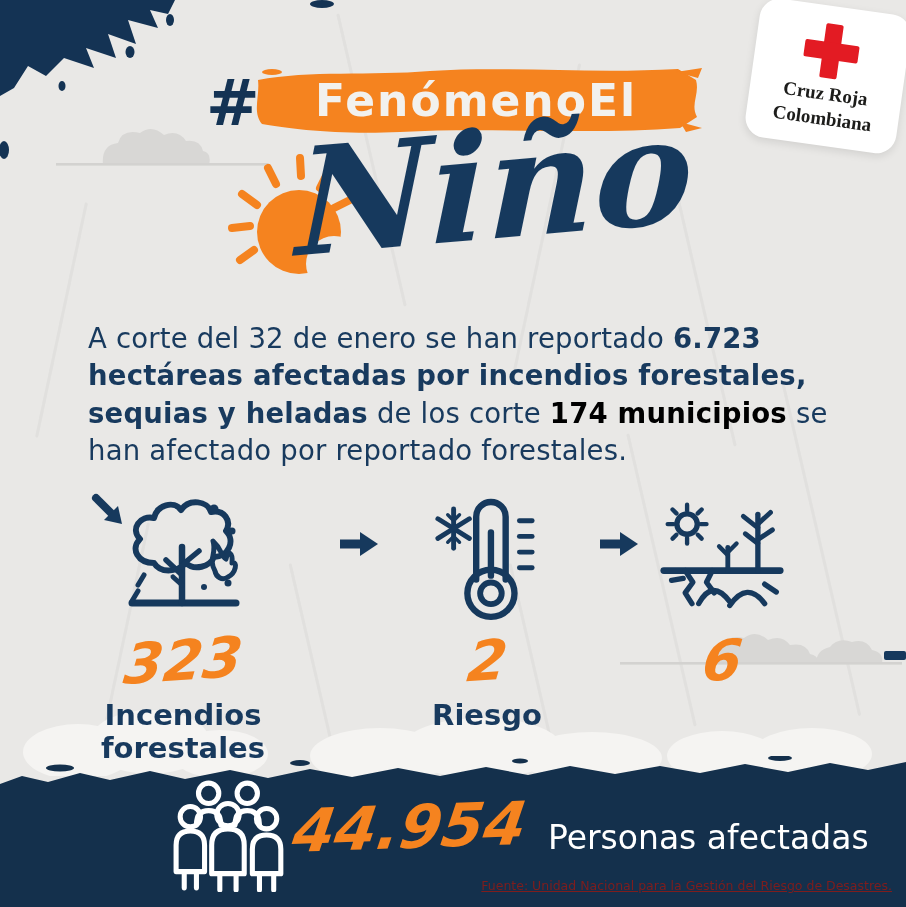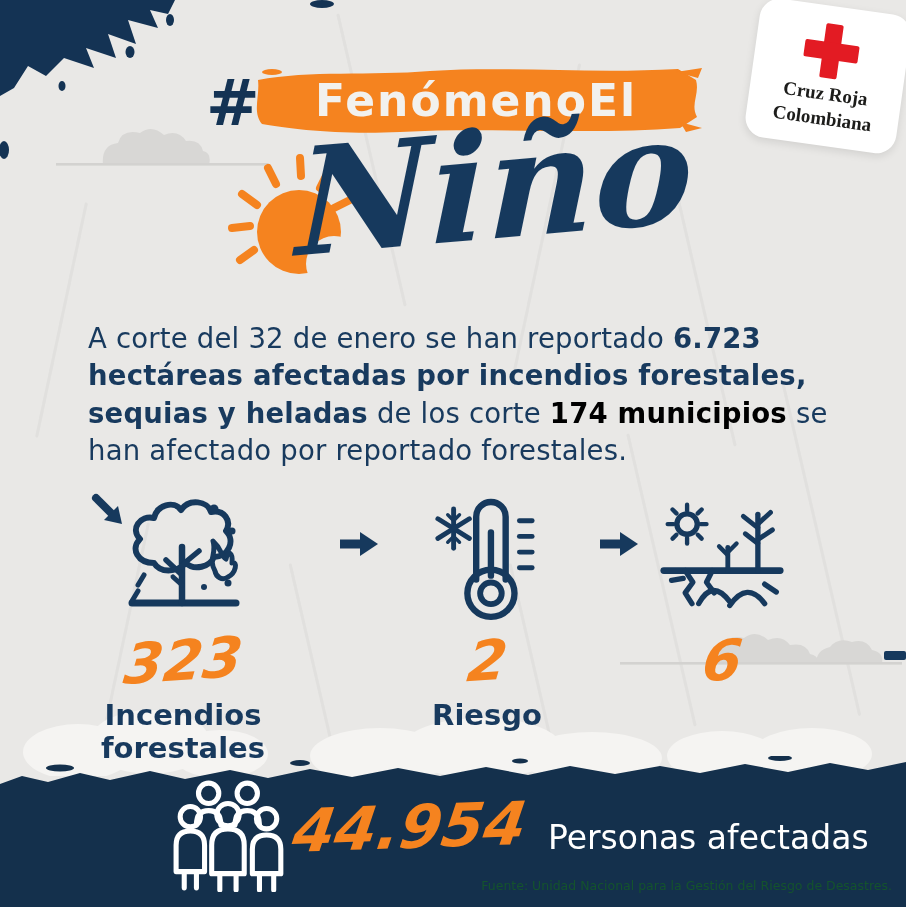--- a/index.html
+++ b/index.html
@@ -48,21 +48,21 @@
   
   .cloud{position:absolute;}
 
   
   .band{position:absolute;left:0;top:756px;width:906px;height:151px;}
   .band-content{position:absolute;left:0;top:0;width:906px;height:151px;}
   .people{position:absolute;left:170px;top:22px;}
   .affected-value{position:absolute;left:294px;top:36px;font-size:60px;font-weight:900;
       font-style:italic;color:#f5831f;transform:skewX(-10deg) rotate(-2deg);}
   .affected-label{position:absolute;left:548px;top:62px;font-size:33px;font-weight:500;color:#ffffff;}
-  .source{position:absolute;right:14px;top:122px;font-size:12.5px;color:#14532d;}
+  .source{position:absolute;right:14px;top:122px;font-size:12.5px;color:#7f1d1d;text-decoration:underline;}
 
   .navy-dash{position:absolute;left:884px;top:651px;width:22px;height:9px;background:#16395d;border-radius:2px;}
 </style>
 </head>
 <body>
 
 <div class="canvas">
 
   <div class="streak" style="left:370px;top:10px;height:300px;"></div>
   <div class="streak alt" style="left:545px;top:60px;height:320px;"></div>

